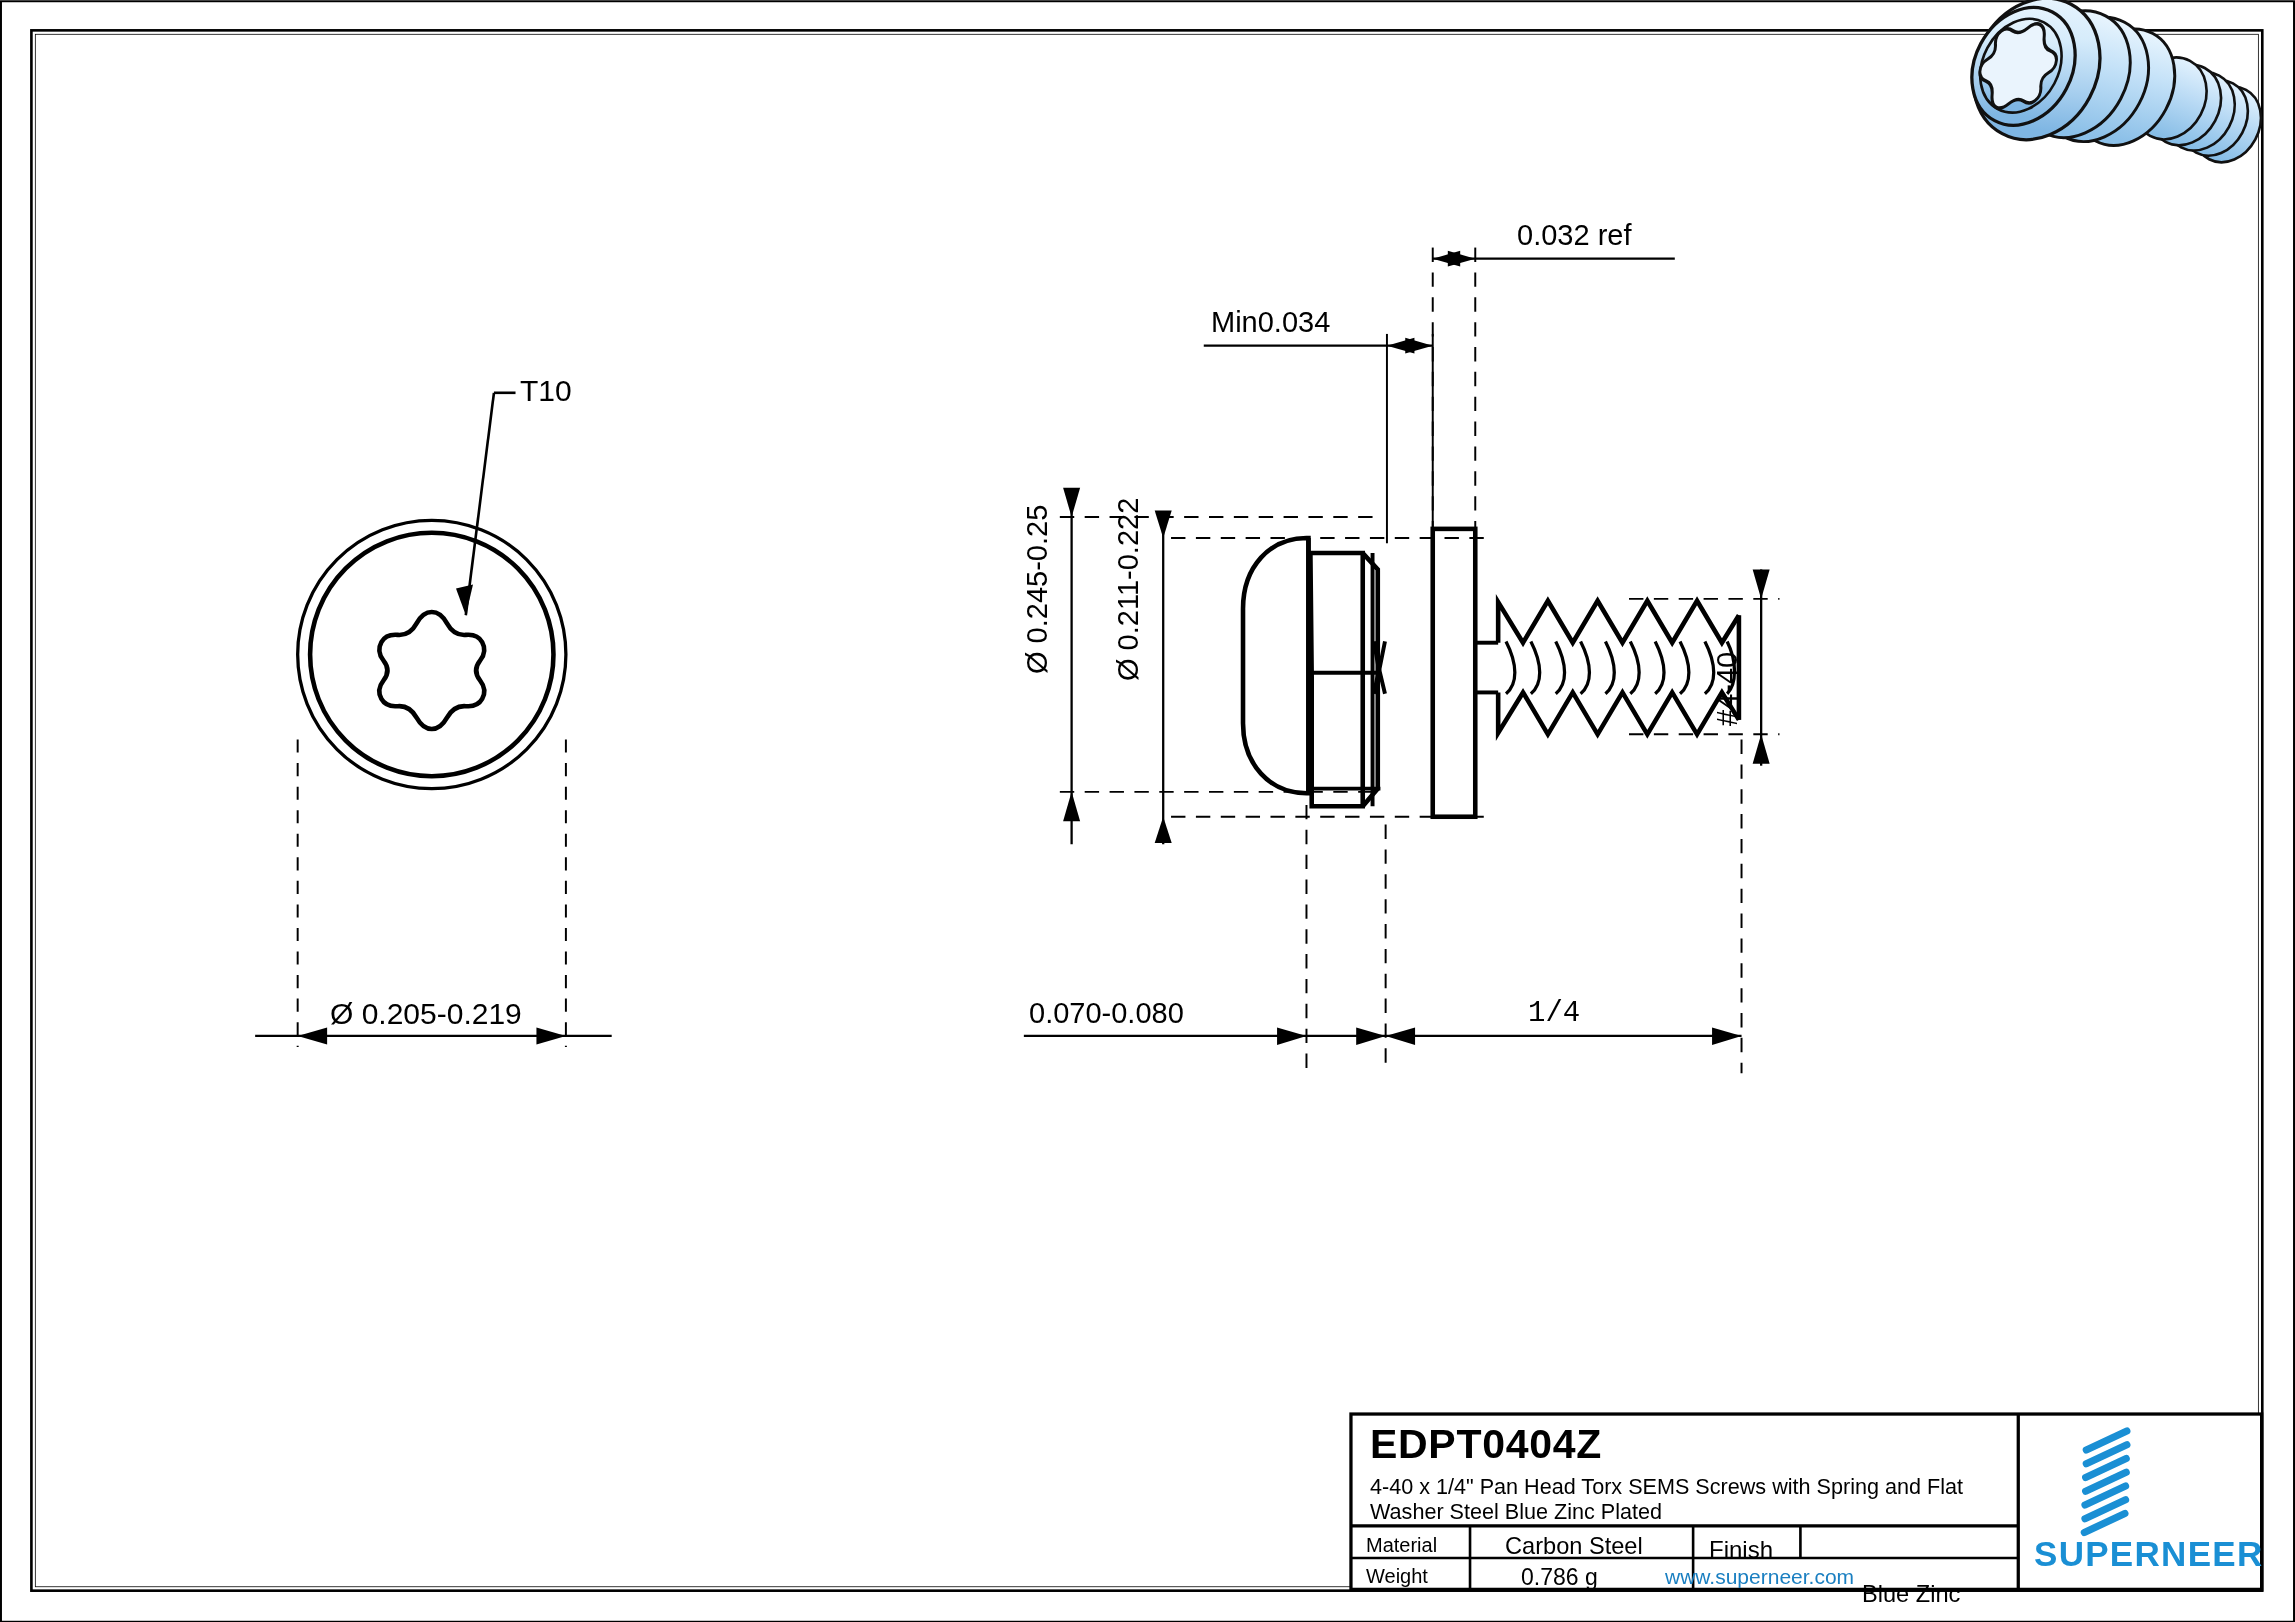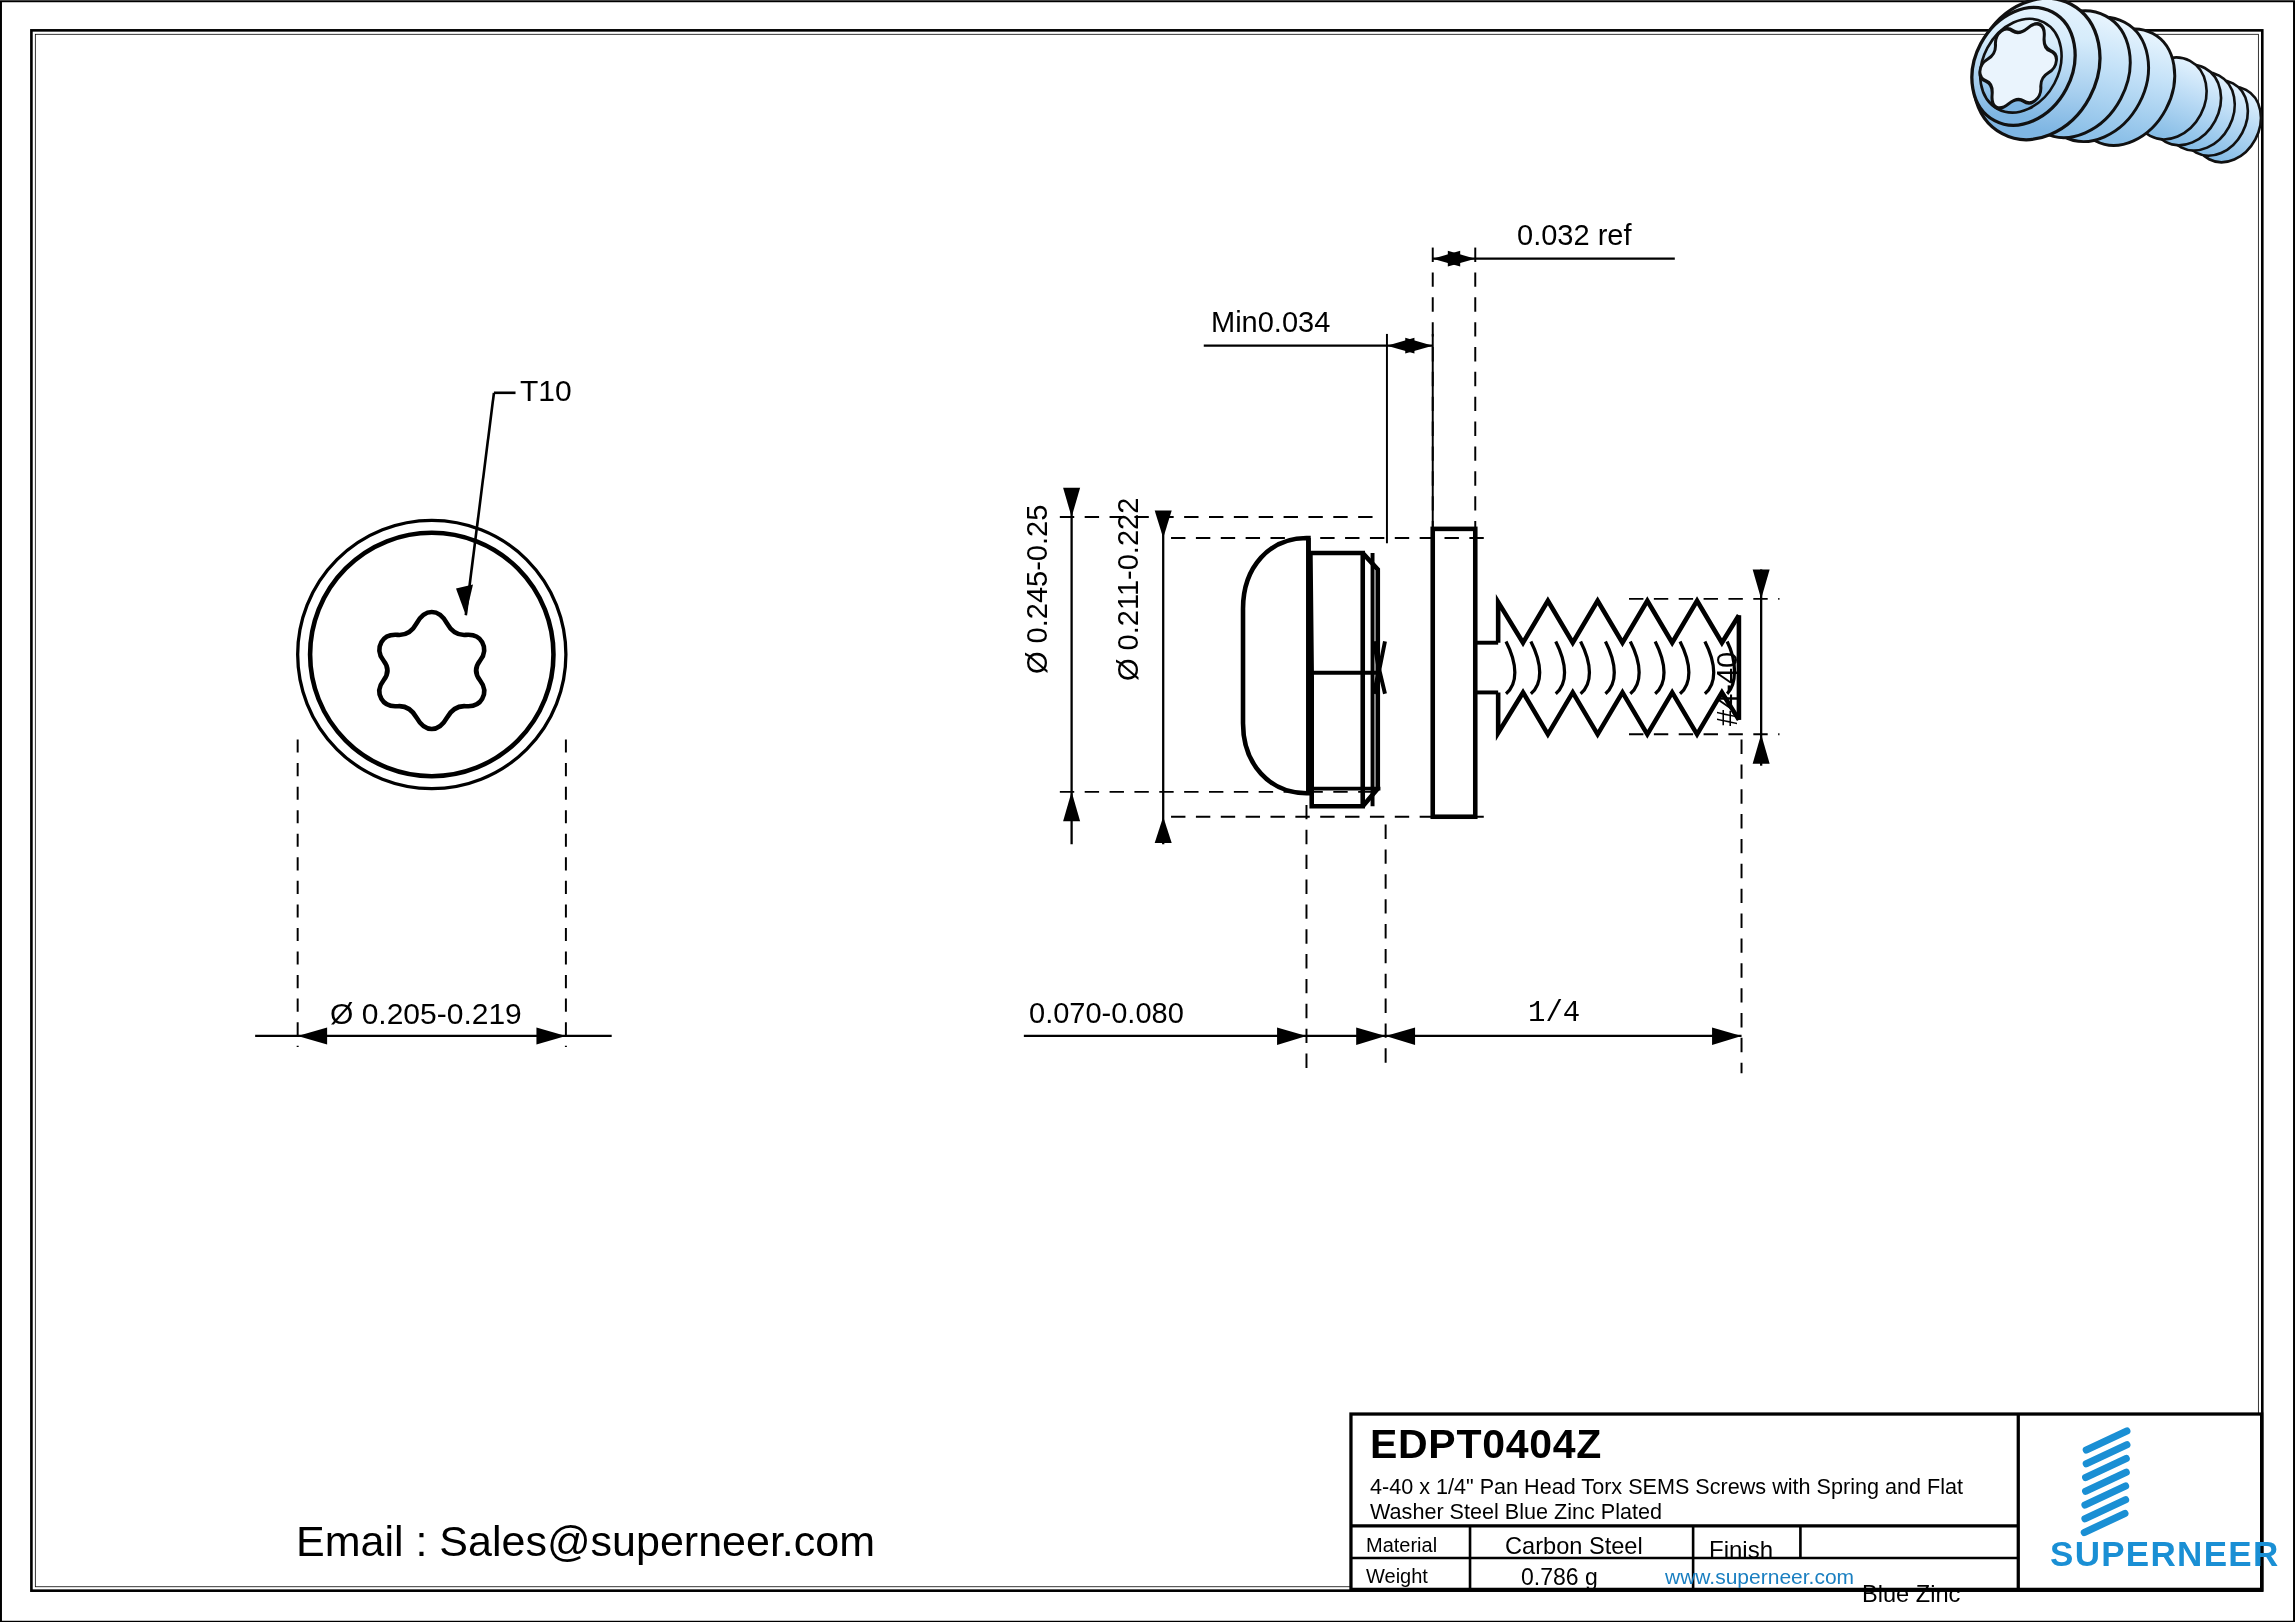--- a/index.html
+++ b/index.html
@@ -262,21 +262,20 @@
 <div style="position:absolute;left:1021px;top:674px;font-size:29px;font-family:'Liberation Sans',sans-serif;white-space:nowrap;transform:rotate(-90deg);transform-origin:0 0;">Ø 0.245-0.25</div>
 
 <div style="position:absolute;left:1112px;top:681px;font-size:29px;font-family:'Liberation Sans',sans-serif;white-space:nowrap;transform:rotate(-90deg);transform-origin:0 0;">Ø 0.211-0.222</div>
 
 <div style="position:absolute;left:1711px;top:726px;font-size:29px;font-family:'Liberation Sans',sans-serif;white-space:nowrap;transform:rotate(-90deg);transform-origin:0 0;">#4-40</div>
 
 <div style="position:absolute;left:1029px;top:997px;font-size:29px;font-family:'Liberation Sans',sans-serif;white-space:nowrap;">0.070-0.080</div>
 
 <div style="position:absolute;left:1528px;top:997px;font-size:29px;font-family:Liberation Mono, monospace;white-space:nowrap;">1/4</div>
 
-<div style="position:absolute;left:296px;top:1517px;font-size:43px;font-family:'Liberation Sans',sans-serif;white-space:nowrap;">Email : Sales@superneer.com</div>
 
 <div style="position:absolute;left:1370px;top:1421px;font-size:41px;font-weight:bold;font-family:'Liberation Sans',sans-serif;white-space:nowrap;letter-spacing:0.7px;">EDPT0404Z</div>
 
 <div style="position:absolute;left:1370px;top:1474px;font-size:21.6px;font-family:'Liberation Sans',sans-serif;white-space:nowrap;">4-40 x 1/4" Pan Head Torx SEMS Screws with Spring and Flat</div>
 
 <div style="position:absolute;left:1370px;top:1499px;font-size:21.6px;font-family:'Liberation Sans',sans-serif;white-space:nowrap;">Washer Steel Blue Zinc Plated</div>
 
 <div style="position:absolute;left:1366px;top:1534px;font-size:20px;font-family:'Liberation Sans',sans-serif;white-space:nowrap;">Material</div>
 
 <div style="position:absolute;left:1505px;top:1533px;font-size:23.6px;font-family:'Liberation Sans',sans-serif;white-space:nowrap;">Carbon Steel</div>
@@ -284,16 +283,16 @@
 <div style="position:absolute;left:1709px;top:1536px;font-size:24px;font-family:'Liberation Sans',sans-serif;white-space:nowrap;">Finish</div>
 
 <div style="position:absolute;left:1862px;top:1533px;font-size:23.6px;font-family:'Liberation Sans',sans-serif;white-space:nowrap;margin-top:48px;">Blue Zinc</div>
 
 <div style="position:absolute;left:1366px;top:1565px;font-size:20px;font-family:'Liberation Sans',sans-serif;white-space:nowrap;text-align:right;">Weight</div>
 
 <div style="position:absolute;left:1521px;top:1564px;font-size:23px;font-family:Liberation Sans, sans-serif;white-space:nowrap;">0.786 g</div>
 
 <div style="position:absolute;left:1665px;top:1565px;font-size:21px;color:#1a7fc1;font-family:'Liberation Sans',sans-serif;white-space:nowrap;">www.superneer.com</div>
 
-<div style="position:absolute;left:2034px;top:1534px;font-size:35px;font-weight:bold;letter-spacing:1.3px;color:#1a8fd4;font-family:'Liberation Sans',sans-serif;white-space:nowrap;margin-left:16px;">SUPERNEER</div>
+<div style="position:absolute;left:2034px;top:1534px;font-size:35px;font-weight:bold;letter-spacing:1.3px;color:#1a8fd4;font-family:'Liberation Sans',sans-serif;white-space:nowrap;">SUPERNEER</div>
 
 </div>
 
 
 </body></html>

